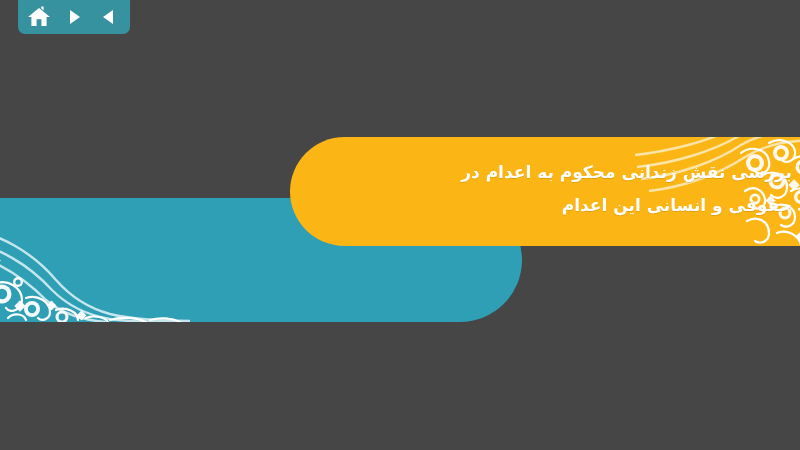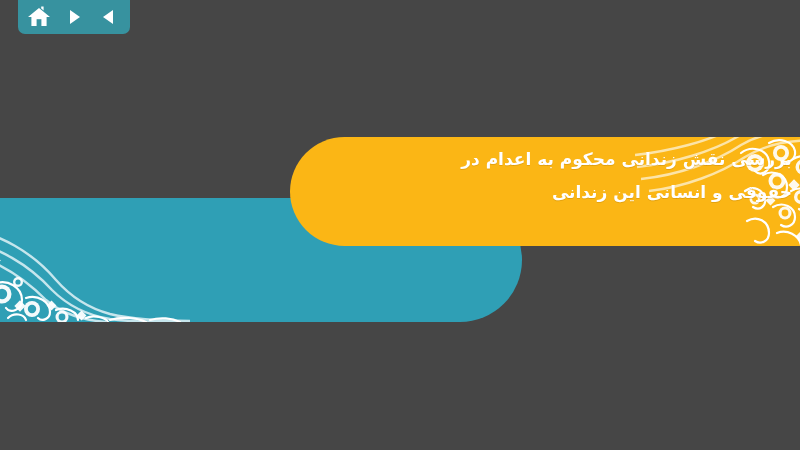--- a/index.html
+++ b/index.html
@@ -82,21 +82,21 @@
     position: absolute;
     right: 0;
     top: 0;
     width: 185px;
     height: 109px;
     pointer-events: none;
   }
   #title-block {
     position: absolute;
     right: 28px;
-    top: 6px;
+    top: 19px;
     width: 420px;
     text-align: right;
     direction: rtl;
     color: #ffffff;
     font-family: "DejaVu Sans", sans-serif;
     font-size: 17px;
     line-height: 33px;
     font-weight: 600;
     letter-spacing: 0px;
     z-index: 2;
@@ -209,17 +209,17 @@
         <path d="M138 70 C148 64 160 70 160 80 C160 88 152 92 146 88"></path>
         <path d="M166 78 C176 74 185 80 185 90"></path>
         <path d="M110 54 C118 48 128 52 130 62 C131 70 124 74 118 70"></path>
         <path d="M112 84 C122 78 134 84 134 96 C134 104 126 108 120 104"></path>
         <path d="M142 96 C152 92 164 98 166 108"></path>
       </g>
     </svg>
 
     <div id="title-block">
       <div class="title-line">بررسی نقش زندانی محکوم به اعدام در</div>
-      <div class="title-line">حقوقی و انسانی این زندانی</div>
+      <div class="title-line">حقوقی و انسانی این اعدام</div>
     </div>
   </div>
 
 </div>
 
 </body></html>

